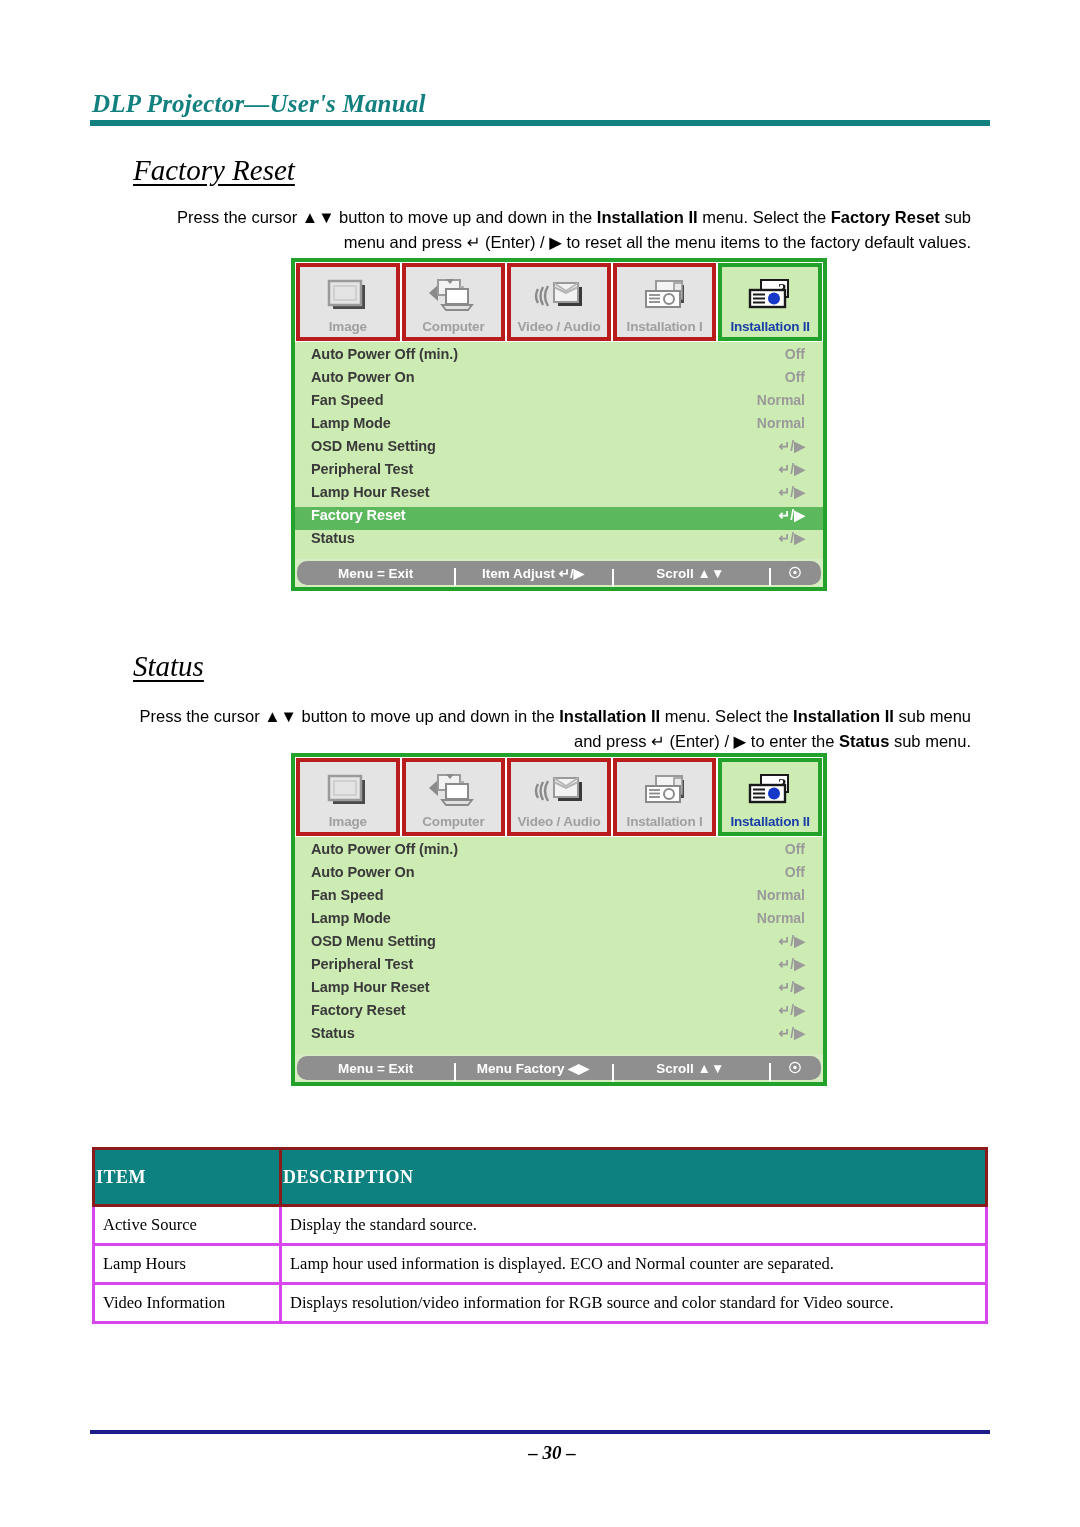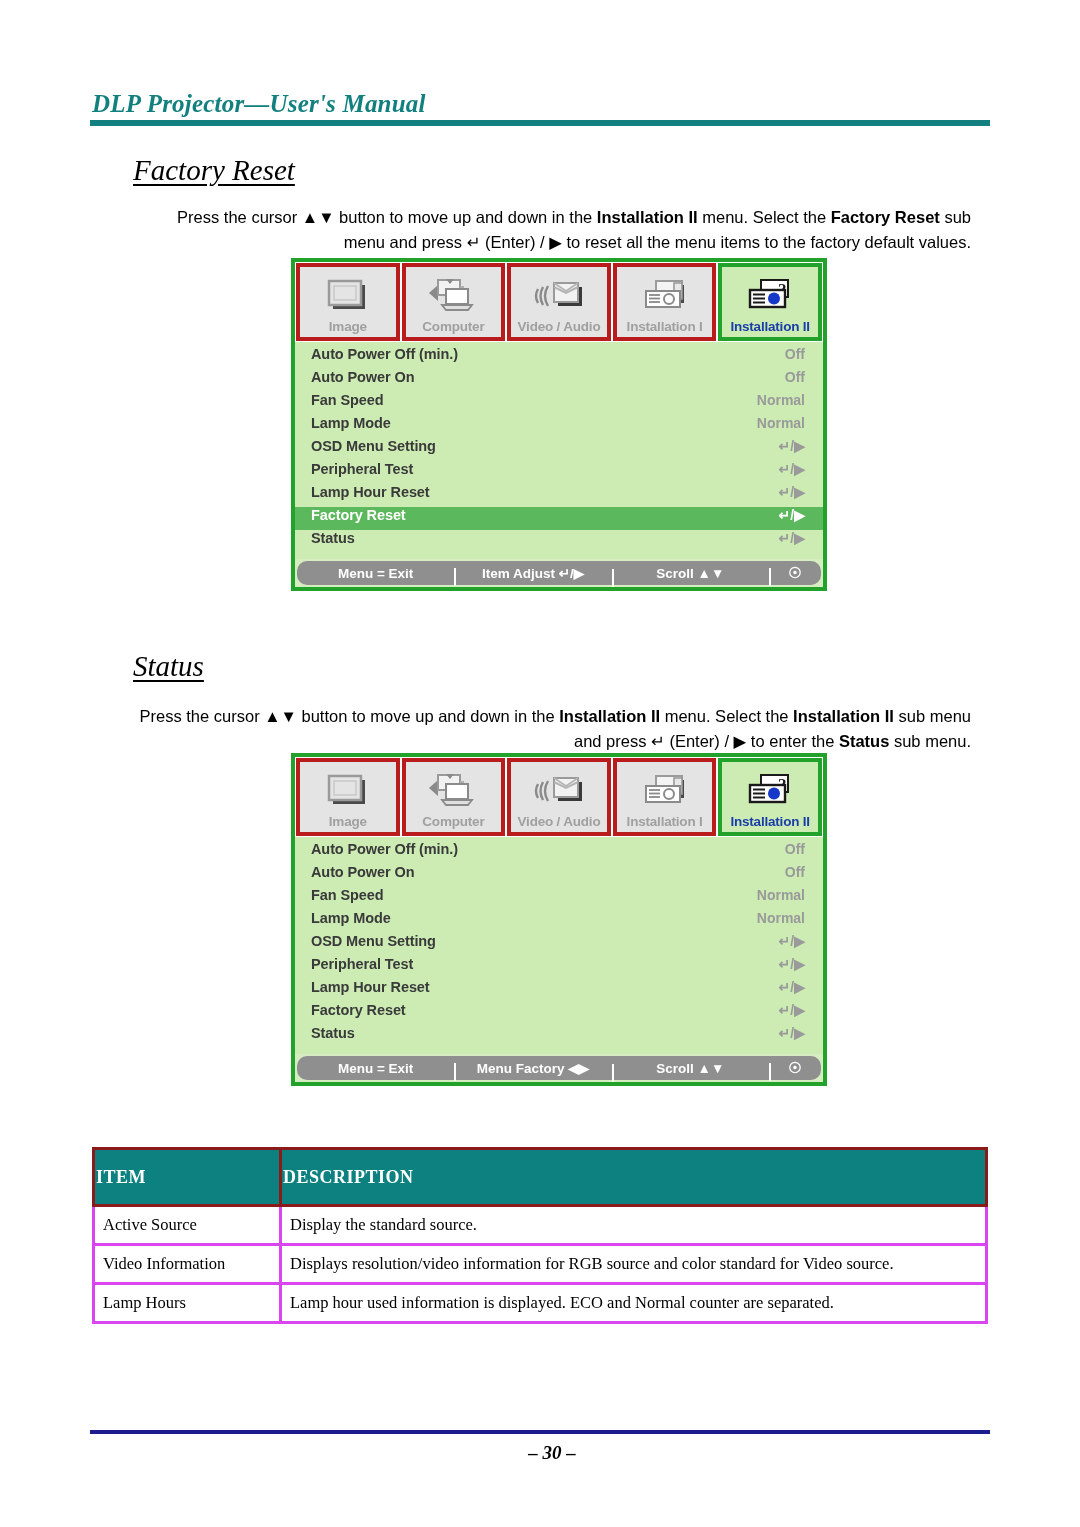--- a/index.html
+++ b/index.html
@@ -493,26 +493,26 @@
         <th class="col-item">ITEM</th>
         <th>DESCRIPTION</th>
       </tr>
     </thead>
     <tbody>
         <tr>
           <td class="col-item">Active Source</td>
           <td>Display the standard source.</td>
         </tr>
         <tr>
+          <td class="col-item">Lamp Hours</td>
+          <td>Lamp hour used information is displayed. ECO and Normal counter are separated.</td>
+        </tr>
+        <tr>
           <td class="col-item">Video Information</td>
           <td>Displays resolution/video information for RGB source and color standard for Video source.</td>
         </tr>
-        <tr>
-          <td class="col-item">Lamp Hours</td>
-          <td>Lamp hour used information is displayed. ECO and Normal counter are separated.</td>
-        </tr>
       </tbody>
   </table>
 
   <div class="footer-rule"></div>
   <div class="page-number">– 30 –</div>
 
 </div>
 
 </body></html>

